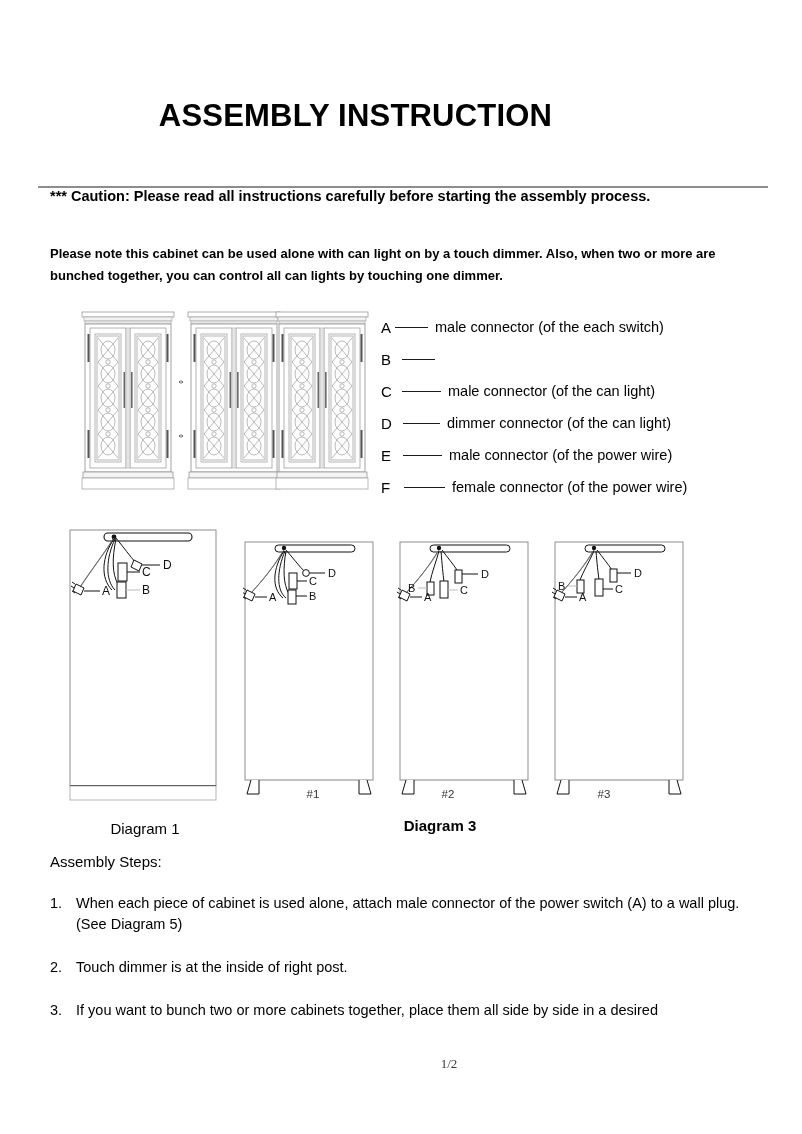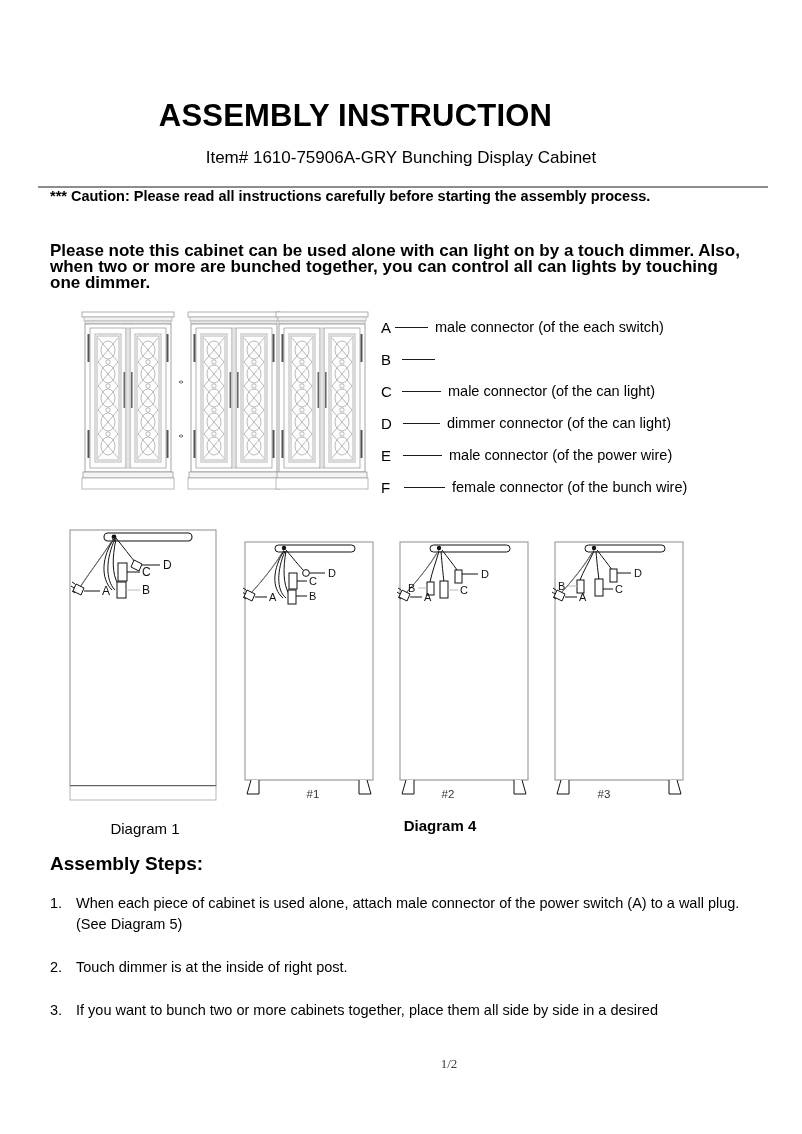--- a/index.html
+++ b/index.html
@@ -54,23 +54,23 @@
     left: 50px; top: 186px;
     width: 700px;
     font-size: 14.5px;
     font-weight: bold;
     line-height: 20px;
   }
   .note {
     position: absolute;
     left: 50px; top: 243px;
     width: 690px;
-    font-size: 17px;
+    font-size: 13px;
     font-weight: bold;
-    line-height: 16px;
+    line-height: 22px;
   }
 
   
   .product-images {
     position: absolute;
     left: 80px; top: 308px;
     width: 290px;
     height: 190px;
   }
 
@@ -147,22 +147,22 @@
     color: #333;
   }
   .panel-label.p1 { left: 283px; }
   .panel-label.p2 { left: 418px; }
   .panel-label.p3 { left: 574px; }
 
   
   .steps-title {
     position: absolute;
     left: 50px; top: 853px;
-    font-size: 19px;
-    font-weight: bold;
+    font-size: 15px;
+    font-weight: normal;
   }
   .steps {
     position: absolute;
     left: 50px; top: 893px;
     width: 706px;
   }
   .step {
     position: relative;
     display: flex;
     margin-bottom: 22px;
@@ -188,21 +188,20 @@
     color: #3a3a3a;
     padding-left: 48px;
   }
 </style>
 </head>
 <body>
 
 <div class="page">
 
   <div class="doc-title">ASSEMBLY INSTRUCTION</div>
-  <div class="doc-subtitle">Item# 1610-75906A-GRY Bunching Display Cabinet</div>
   <div class="header-rule"></div>
 
   <div class="caution">*** Caution: Please read all instructions carefully before starting the assembly process.</div>
   <div class="note">Please note this cabinet can be used alone with can light on by a touch dimmer. Also, when two or more are bunched together, you can control all can lights by touching one dimmer.</div>
 
   <div class="product-images">
     <svg width="290" height="190" viewBox="0 0 290 190">
       <defs>
         <g id="fretPanel">
 
@@ -295,21 +294,21 @@
       <span class="legend-text">dimmer connector (of the can light)</span>
     </div>
     <div class="legend-row l4">
       <span class="legend-letter">E</span>
       <span class="legend-leader"></span>
       <span class="legend-text">male connector (of the power wire)</span>
     </div>
     <div class="legend-row l5">
       <span class="legend-letter">F</span>
       <span class="legend-leader"></span>
-      <span class="legend-text">female connector (of the bunch wire)</span>
+      <span class="legend-text">female connector (of the power wire)</span>
     </div>
   </div>
 
   <div class="diagram1-wrap">
     <svg width="152" height="275" viewBox="0 0 152 275">
 
       <rect x="2" y="2" width="146" height="256" fill="#ffffff" stroke="#8e8e8e" stroke-width="1"></rect>
 
       <line x1="2" y1="258" x2="148" y2="258" stroke="#111" stroke-width="1.8"></line>
       <rect x="2" y="258" width="146" height="14" fill="#ffffff" stroke="#b5b5b5" stroke-width="1"></rect>
@@ -448,21 +447,21 @@
         <text x="5" y="50" font-family="Liberation Sans, sans-serif" font-size="11" fill="#111">B</text>
         <line x1="12" y1="57" x2="24" y2="57" stroke="#111" stroke-width="1"></line>
         <text x="26" y="61" font-family="Liberation Sans, sans-serif" font-size="11" fill="#111">A</text>
       </g>
     </svg>
   </div>
 
   <div class="panel-label p1">#1</div>
   <div class="panel-label p2">#2</div>
   <div class="panel-label p3">#3</div>
-  <div class="diagram2-caption">Diagram 4</div>
+  <div class="diagram2-caption">Diagram 3</div>
 
   <div class="steps-title">Assembly Steps:</div>
   <div class="steps">
     <div class="step">
       <span class="step-num">1.</span>
       <span class="step-text">When each piece of cabinet is used alone, attach male connector of the power switch (A) to a wall plug. (See Diagram 5)</span>
     </div>
     <div class="step">
       <span class="step-num">2.</span>
       <span class="step-text">Touch dimmer is at the inside of right post.</span>

